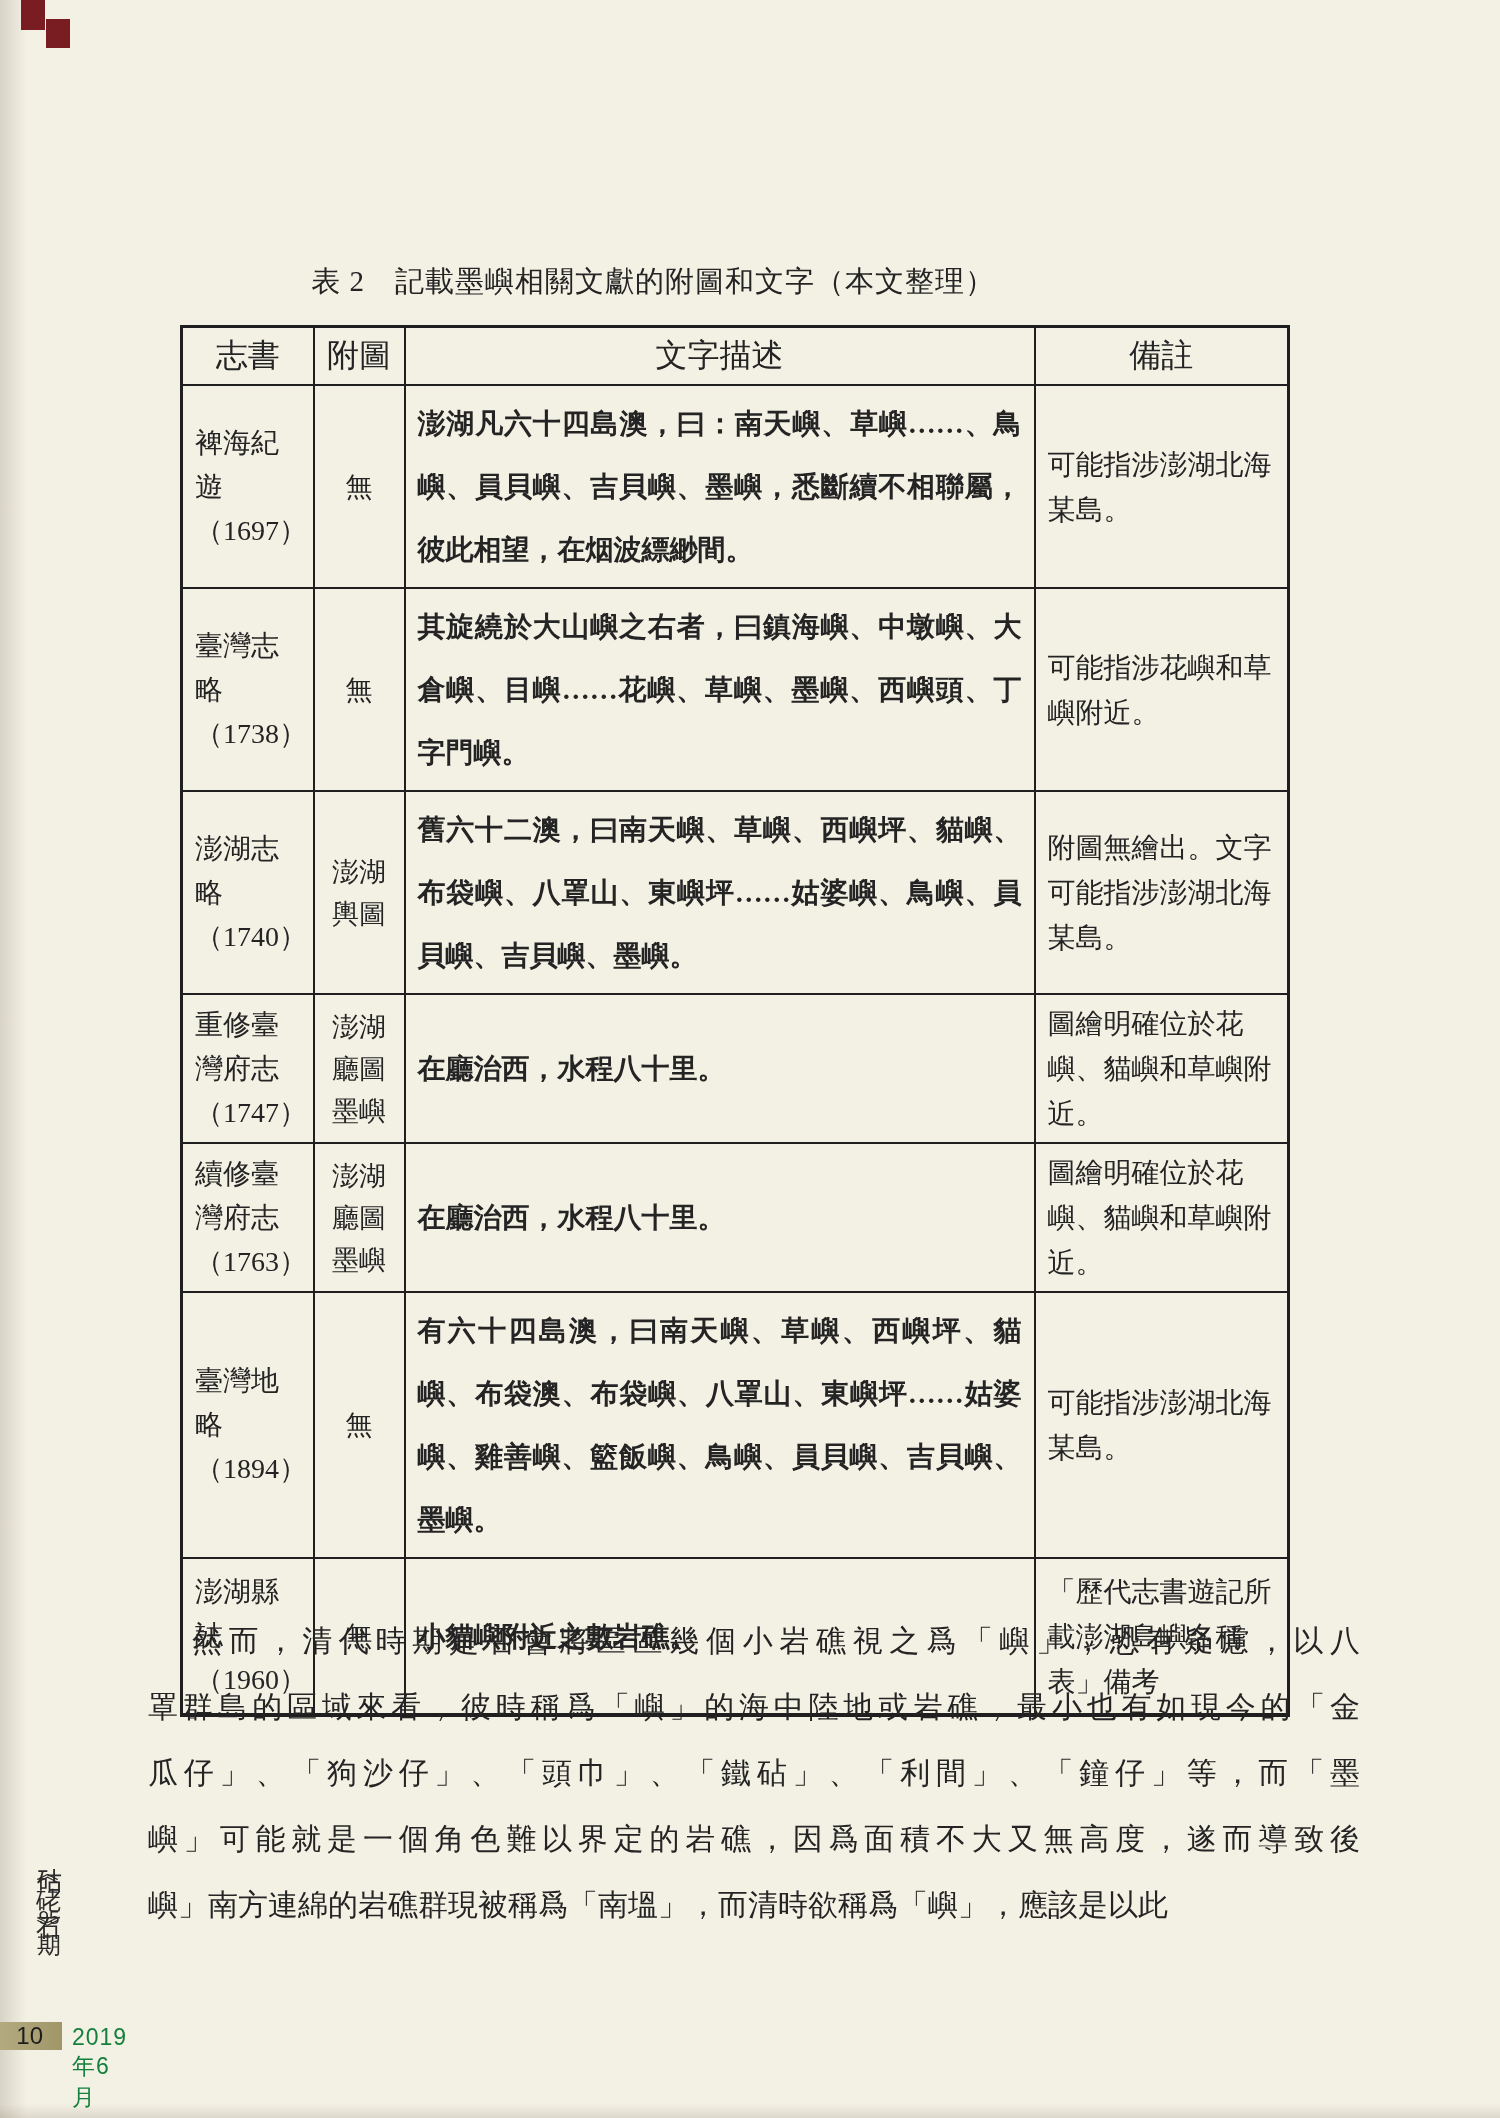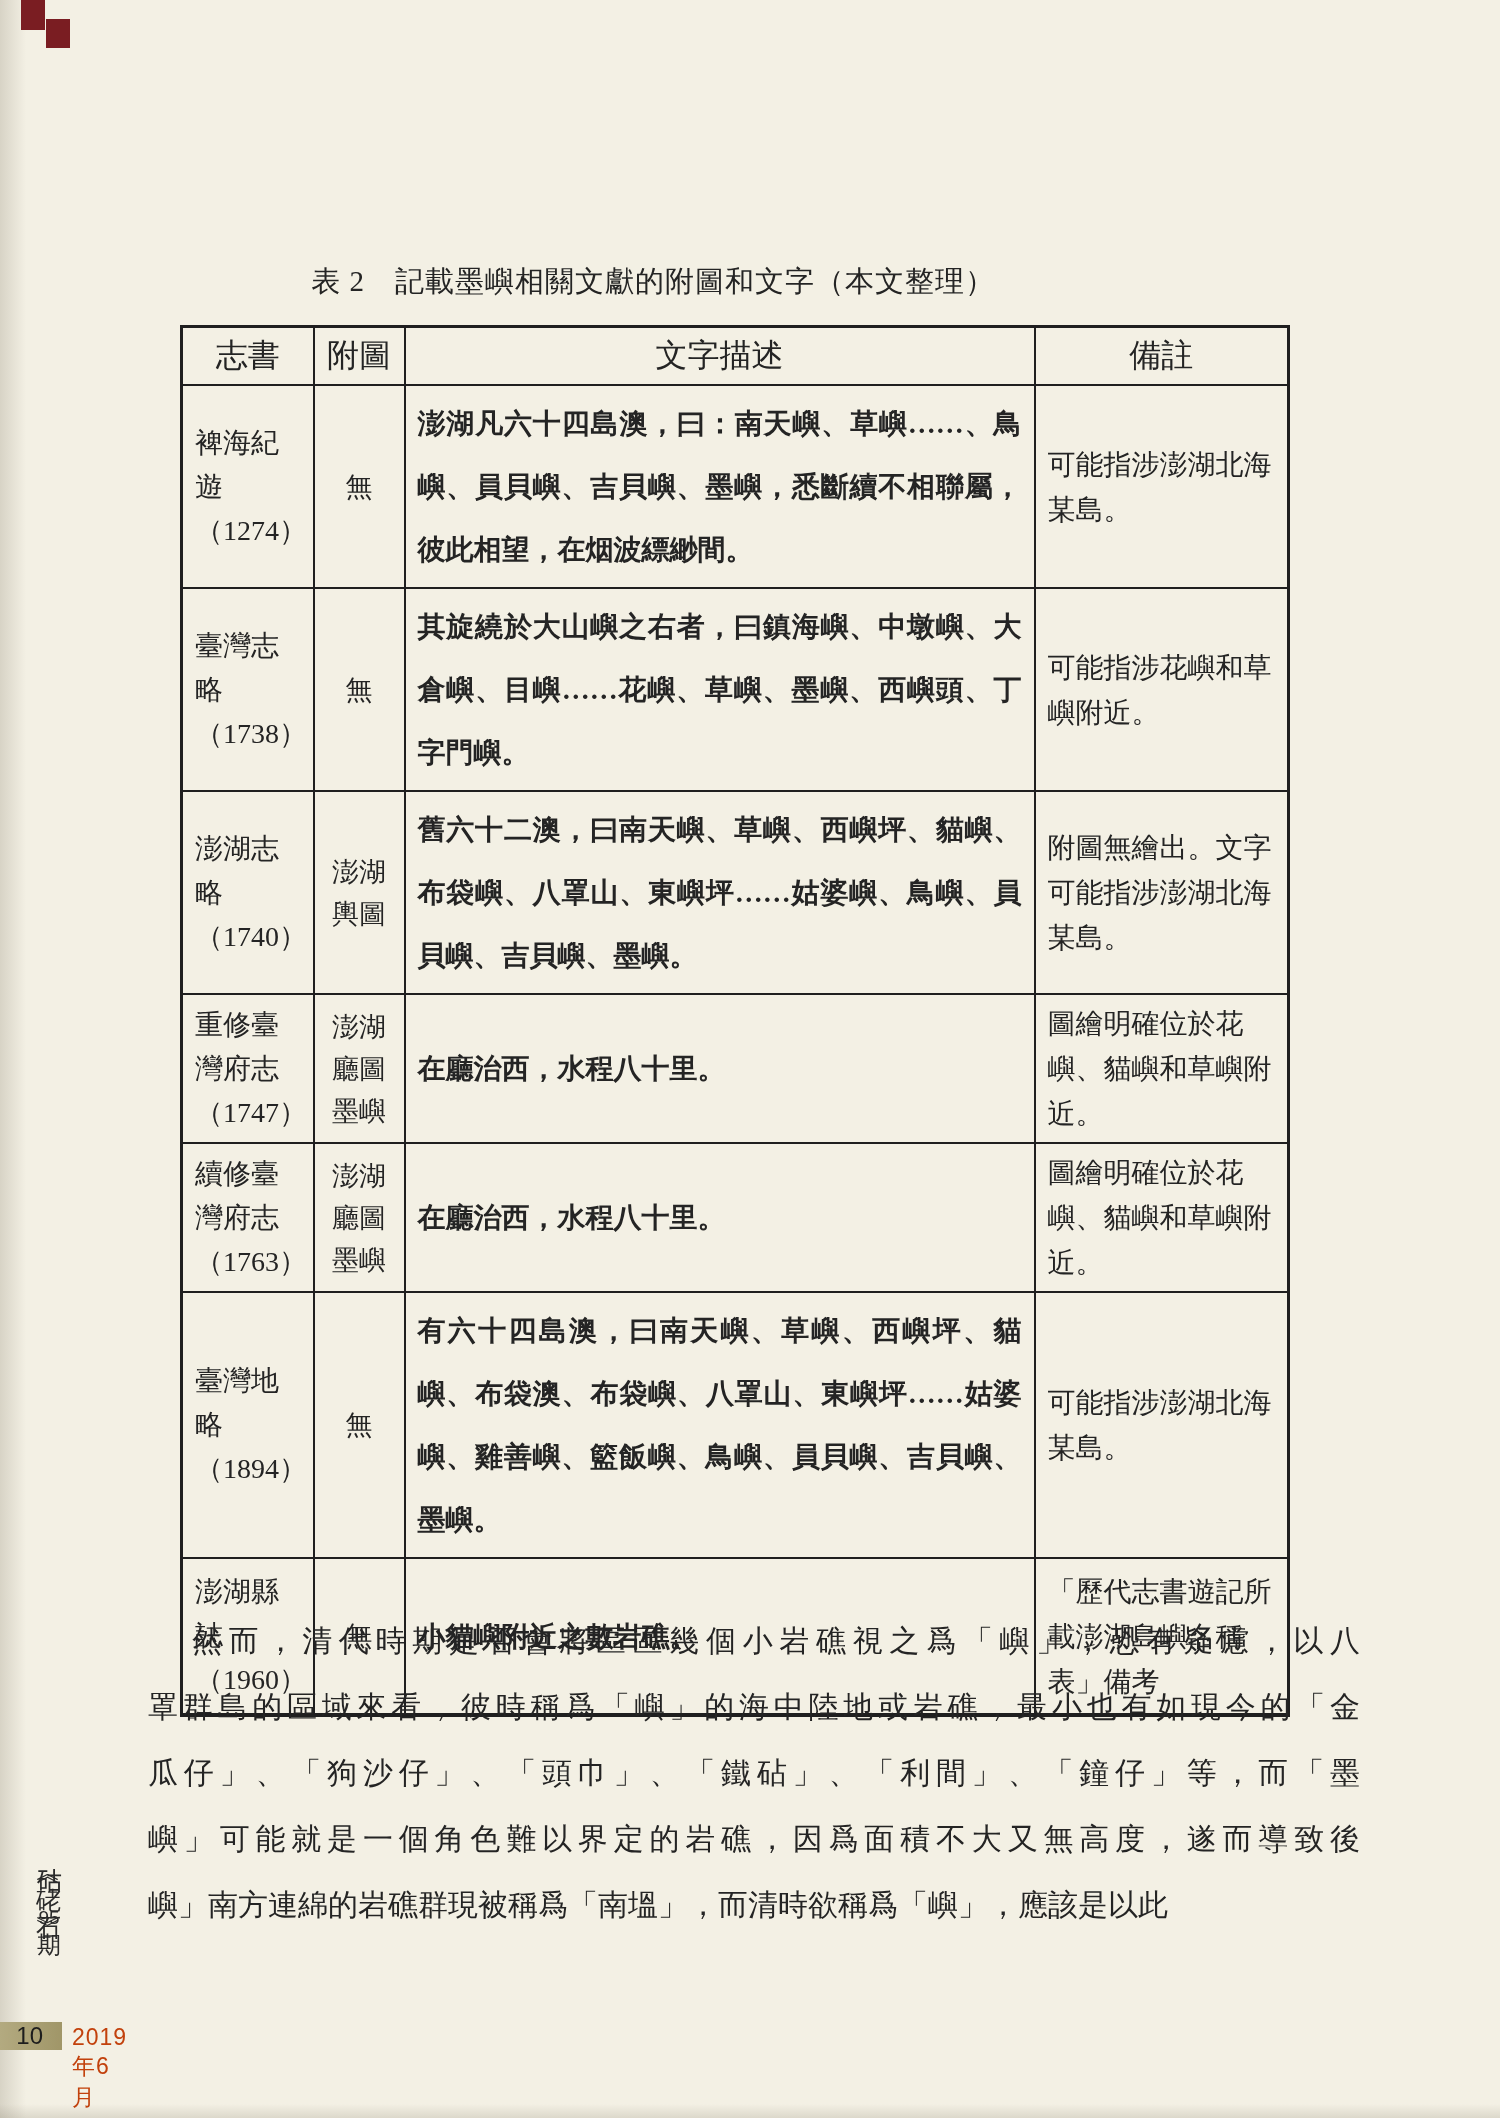--- a/index.html
+++ b/index.html
@@ -78,21 +78,21 @@
     font-family:"Liberation Sans","DejaVu Sans",sans-serif;
   }
   .page-badge{
     position:absolute;left:0;top:0;width:62px;height:28px;
     background:linear-gradient(to right,#b3aa80,#a09668);
     color:#1d1d1d;font-size:24px;line-height:28px;
     text-align:right;padding-right:19px;box-sizing:border-box;
   }
   .footer-date{
     position:absolute;left:72px;top:2px;
-    color:#c2410c;font-size:23px;letter-spacing:1px;
+    color:#15803d;font-size:23px;letter-spacing:1px;
   }
 </style>
 </head>
 <body>
 
 <div class="page">
 
   <div class="corner-mark mark1"></div>
   <div class="corner-mark mark2"></div>
 
@@ -109,21 +109,21 @@
       <tr>
         <th>志書</th>
         <th>附圖</th>
         <th>文字描述</th>
         <th>備註</th>
       </tr>
     </thead>
     <tbody>
       <tr style="height:185px">
         <td class="c-book">裨海紀遊
-（1274）</td>
+（1697）</td>
         <td class="c-map">無</td>
         <td class="c-desc">澎湖凡六十四島澳，曰：南天嶼、草嶼……、鳥嶼、員貝嶼、吉貝嶼、墨嶼，悉斷續不相聯屬，彼此相望，在烟波縹緲間。</td>
         <td class="c-note">可能指涉澎湖北海某島。</td>
       </tr>
       <tr style="height:196px">
         <td class="c-book">臺灣志略
 （1738）</td>
         <td class="c-map">無</td>
         <td class="c-desc">其旋繞於大山嶼之右者，曰鎮海嶼、中墩嶼、大倉嶼、目嶼……花嶼、草嶼、墨嶼、西嶼頭、丁字門嶼。</td>
         <td class="c-note">可能指涉花嶼和草嶼附近。</td>

